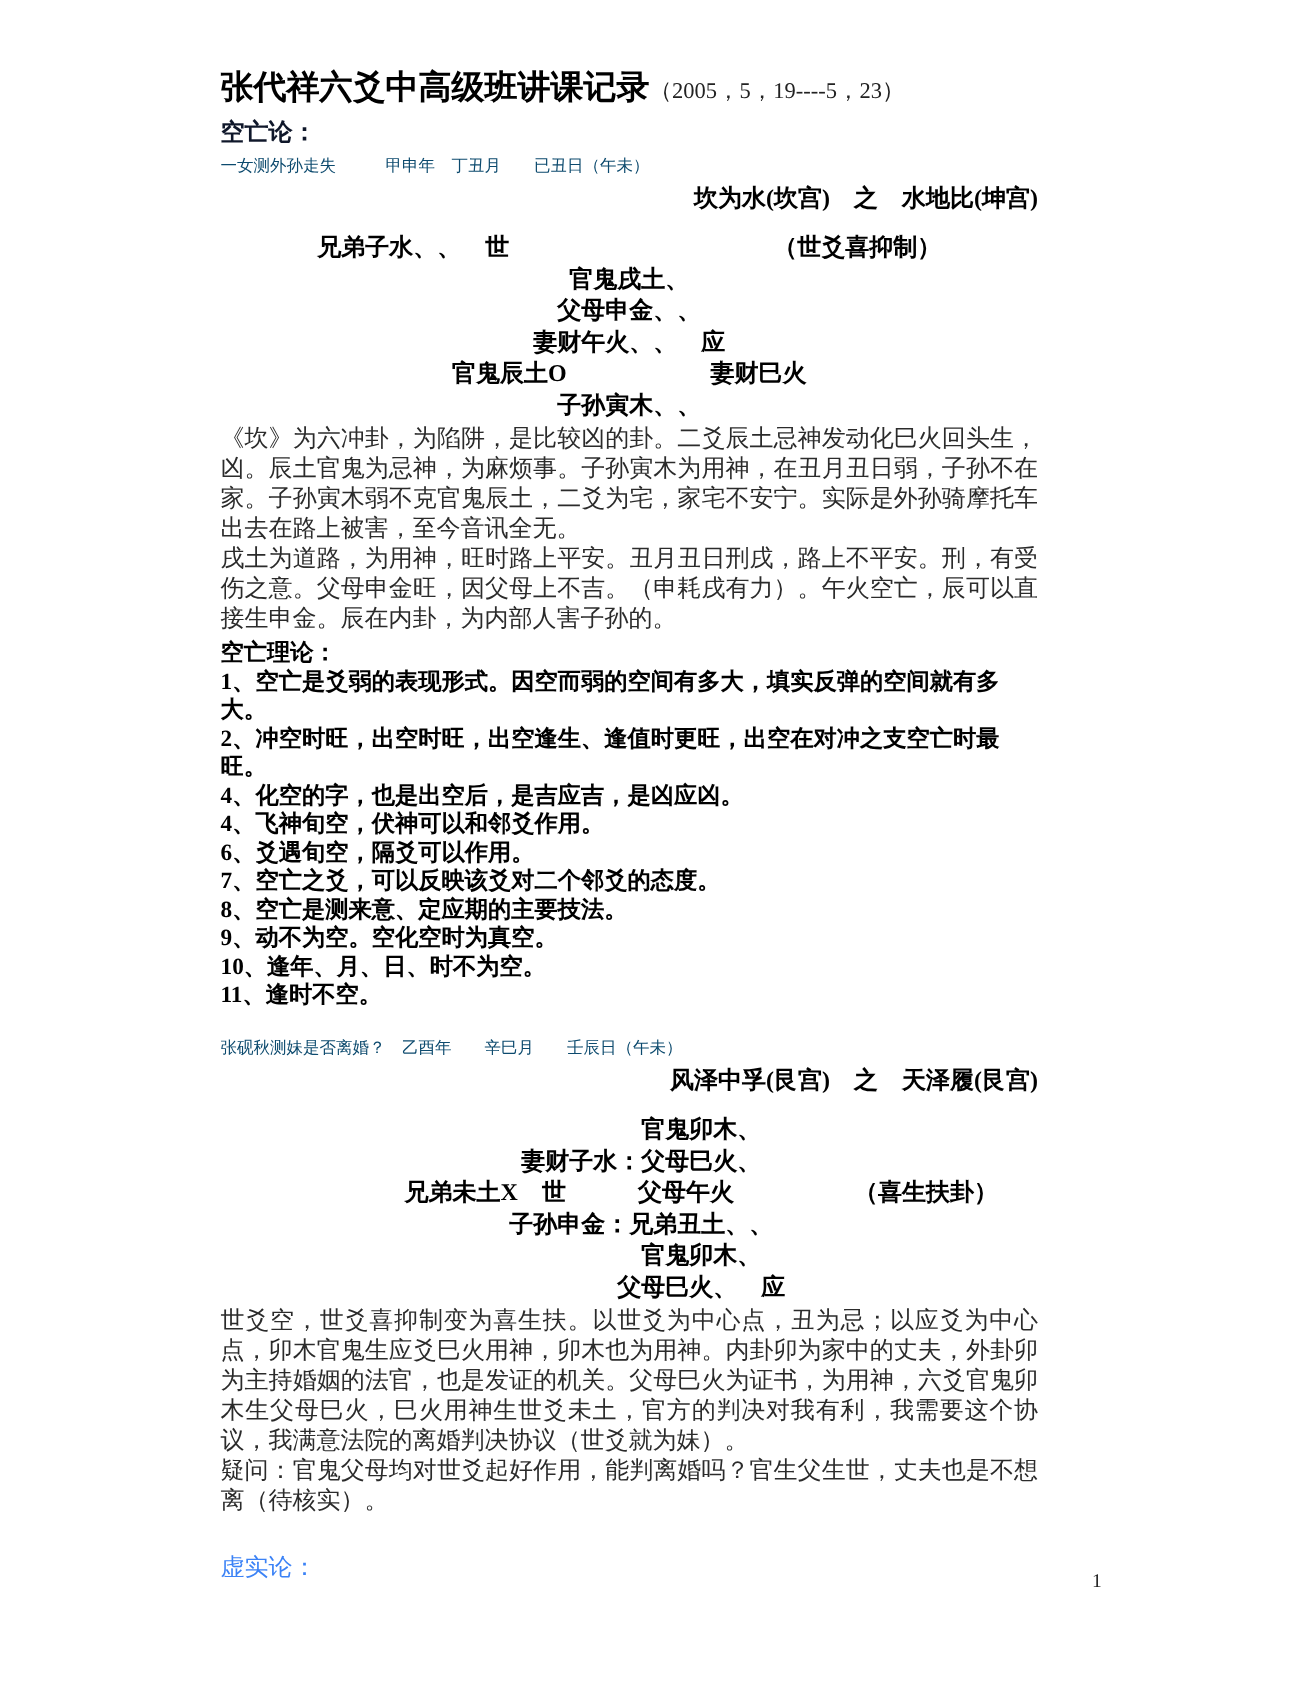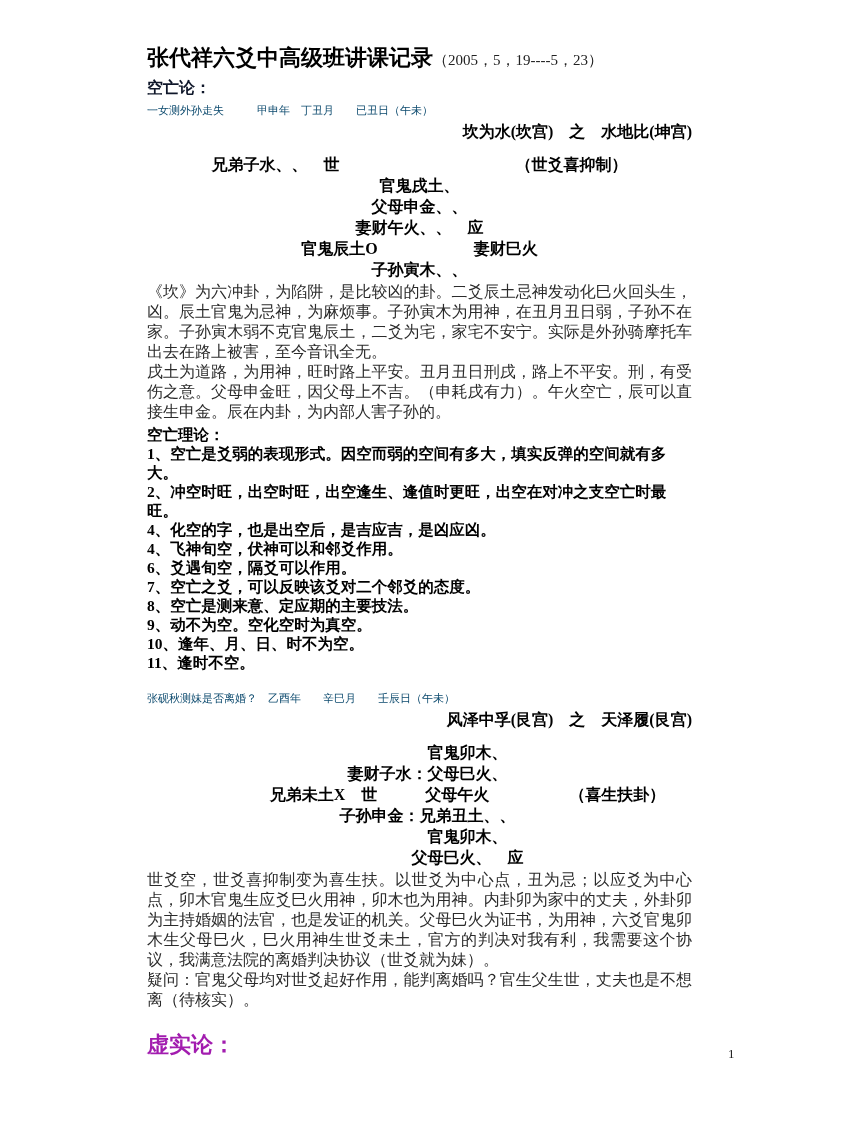--- a/index.html
+++ b/index.html
@@ -67,40 +67,41 @@
     line-height: 21px;
     white-space: pre-wrap;
     text-align: center;
   }
   .analysis p {
     font-size: 16px;
     line-height: 20px;
     color: #2b2b2b;
     text-align: justify;
     white-space: pre-wrap;
+    font-family: Liberation Mono, monospace;
   }
   .theory-heading {
     font-size: 15.5px;
     font-weight: 700;
     color: #000;
     line-height: 19px;
     margin-top: 3px;
   }
   .theory-item {
     font-size: 15.5px;
     font-weight: 700;
     color: #000;
     line-height: 19px;
     white-space: pre-wrap;
   }
   .case2-block { margin-top: 16px; }
   .closing-heading {
-    font-size: 22px;
-    font-weight: 700;
-    color: #a21caf;
+    font-size: 16px;
+    font-weight: 400;
+    color: #3b82f6;
     margin-top: 24px;
     line-height: 22px;
   }
   .page-number {
     position: absolute;
     left: 728px;
     top: 1046px;
     font-size: 13px;
     color: #222;
   }

